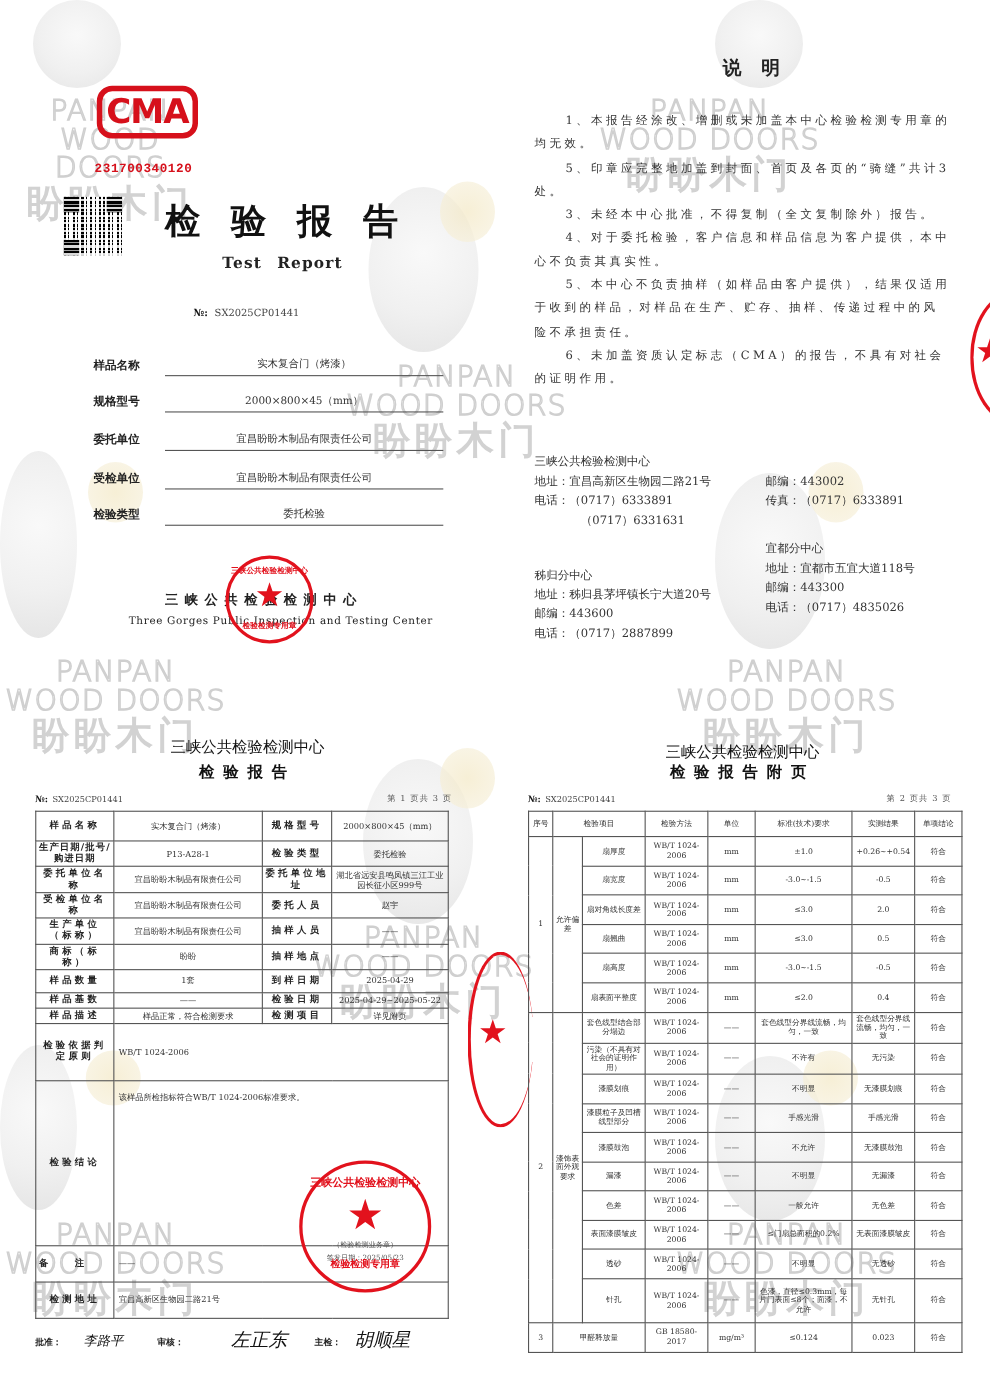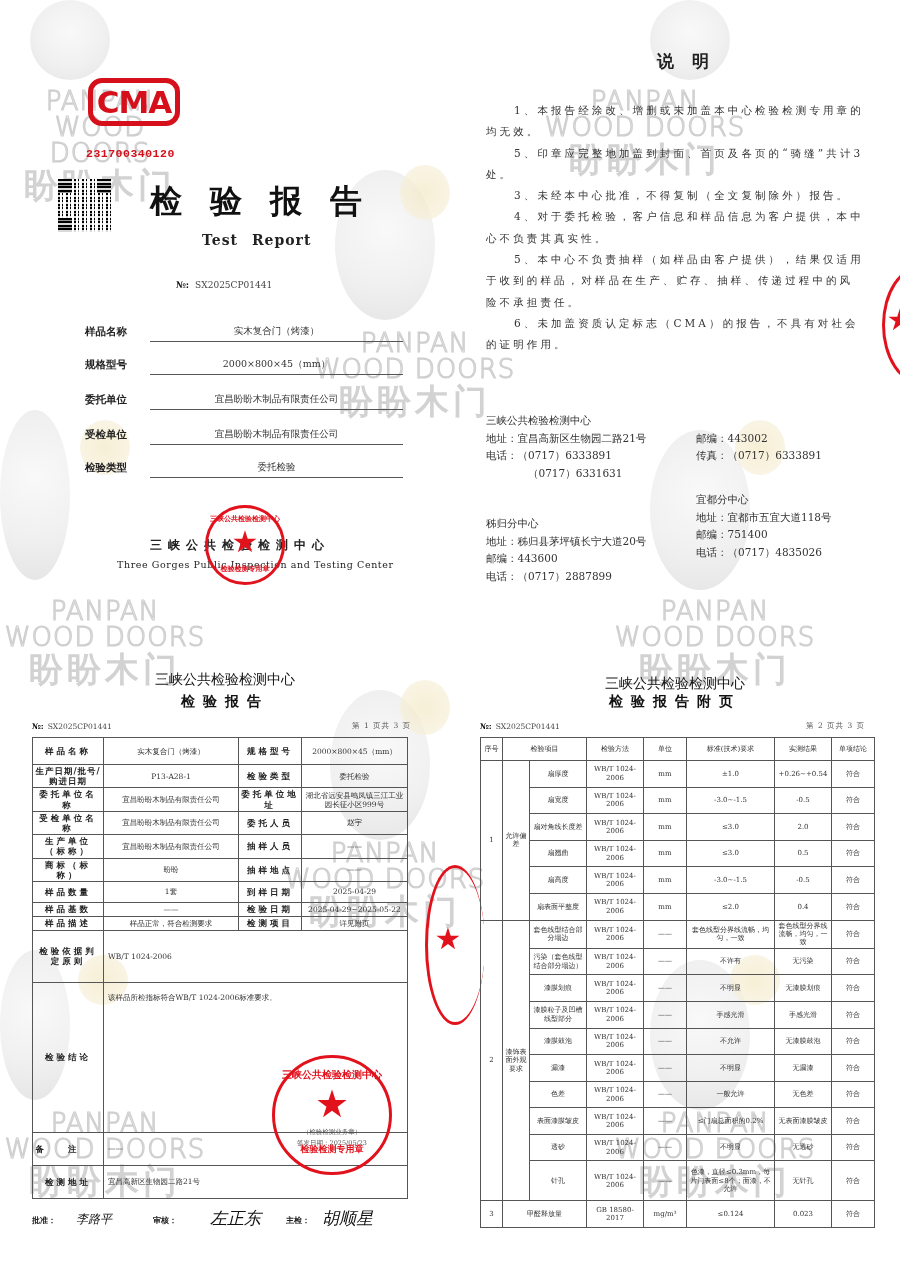--- a/index.html
+++ b/index.html
@@ -202,21 +202,21 @@
 
   <div class="contact" style="top:491px;margin-top:24px;">
     <div>秭归分中心</div>
     <div>地址：秭归县茅坪镇长宁大道20号</div>
     <div>邮编：443600</div>
     <div>电话：（0717）2887899</div>
   </div>
   <div class="contact" style="top:491px;left:246px;">
     <div>宜都分中心</div>
     <div>地址：宜都市五宜大道118号</div>
-    <div>邮编：751400</div>
+    <div>邮编：443300</div>
     <div>电话：（0717）4835026</div>
   </div>
 
   <div class="stamp" style="left:432px;top:265px;width:80px;height:120px;border-right:none;">
     <div class="star" style="left:15px;">★</div>
   </div>
 </section>
 
 <section class="page" id="p3">
   <div class="rp-head1" style="top:36px;">三峡公共检验检测中心</div>
@@ -308,21 +308,21 @@
   <div class="stamp" style="left:272px;top:420px;width:120px;height:120px;">
     <div class="ring" style="top:10px;font-size:10px;">三峡公共检验检测中心</div>
     <div class="star" style="font-size:38px;top:40%;">★</div>
     <div style="position:absolute;left:0;right:0;top:70px;text-align:center;font-size:6.5px;color:#555;">（检验检测业务章）</div>
     <div style="position:absolute;left:0;right:0;top:81px;text-align:center;font-size:6.5px;color:#555;">签发日期：2025/05/23</div>
     <div class="bottom" style="bottom:16px;font-size:9px;">检验检测专用章</div>
   </div>
 
   <div class="sign" style="left:32px;">批准：</div>
   <div class="sig" style="left:76px;font-size:12px;top:576px;">李路平</div>
-  <div class="sign" style="left:153px;">审核：</div>
+  <div class="sign" style="left:143px;">审核：</div>
   <div class="sig" style="left:210px;">左正东</div>
   <div class="sign" style="left:286px;">主检：</div>
   <div class="sig" style="left:322px;">胡顺星</div>
 
   <div class="stamp" style="left:425px;top:230px;width:60px;height:160px;border-right:none;">
     <div class="star" style="left:20px;">★</div>
   </div>
 </section>
 
 <section class="page" id="p4">
@@ -408,21 +408,21 @@
       <td rowspan="10">2</td>
       <td rowspan="10">漆饰表面外观要求</td>
       <td>套色线型结合部分塌边</td>
       <td>WB/T 1024-2006</td>
       <td>——</td>
       <td>套色线型分界线流畅，均匀，一致</td>
       <td>套色线型分界线流畅，均匀，一致</td>
       <td>符合</td>
     </tr>
     <tr>
-      <td>污染（套色线型结合部分塌边）</td>
+      <td>污染（不具有对社会的证明作用）</td>
       <td>WB/T 1024-2006</td>
       <td>——</td>
       <td>不许有</td>
       <td>无污染</td>
       <td>符合</td>
     </tr>
     <tr>
       <td>漆膜划痕</td>
       <td>WB/T 1024-2006</td>
       <td>——</td>

